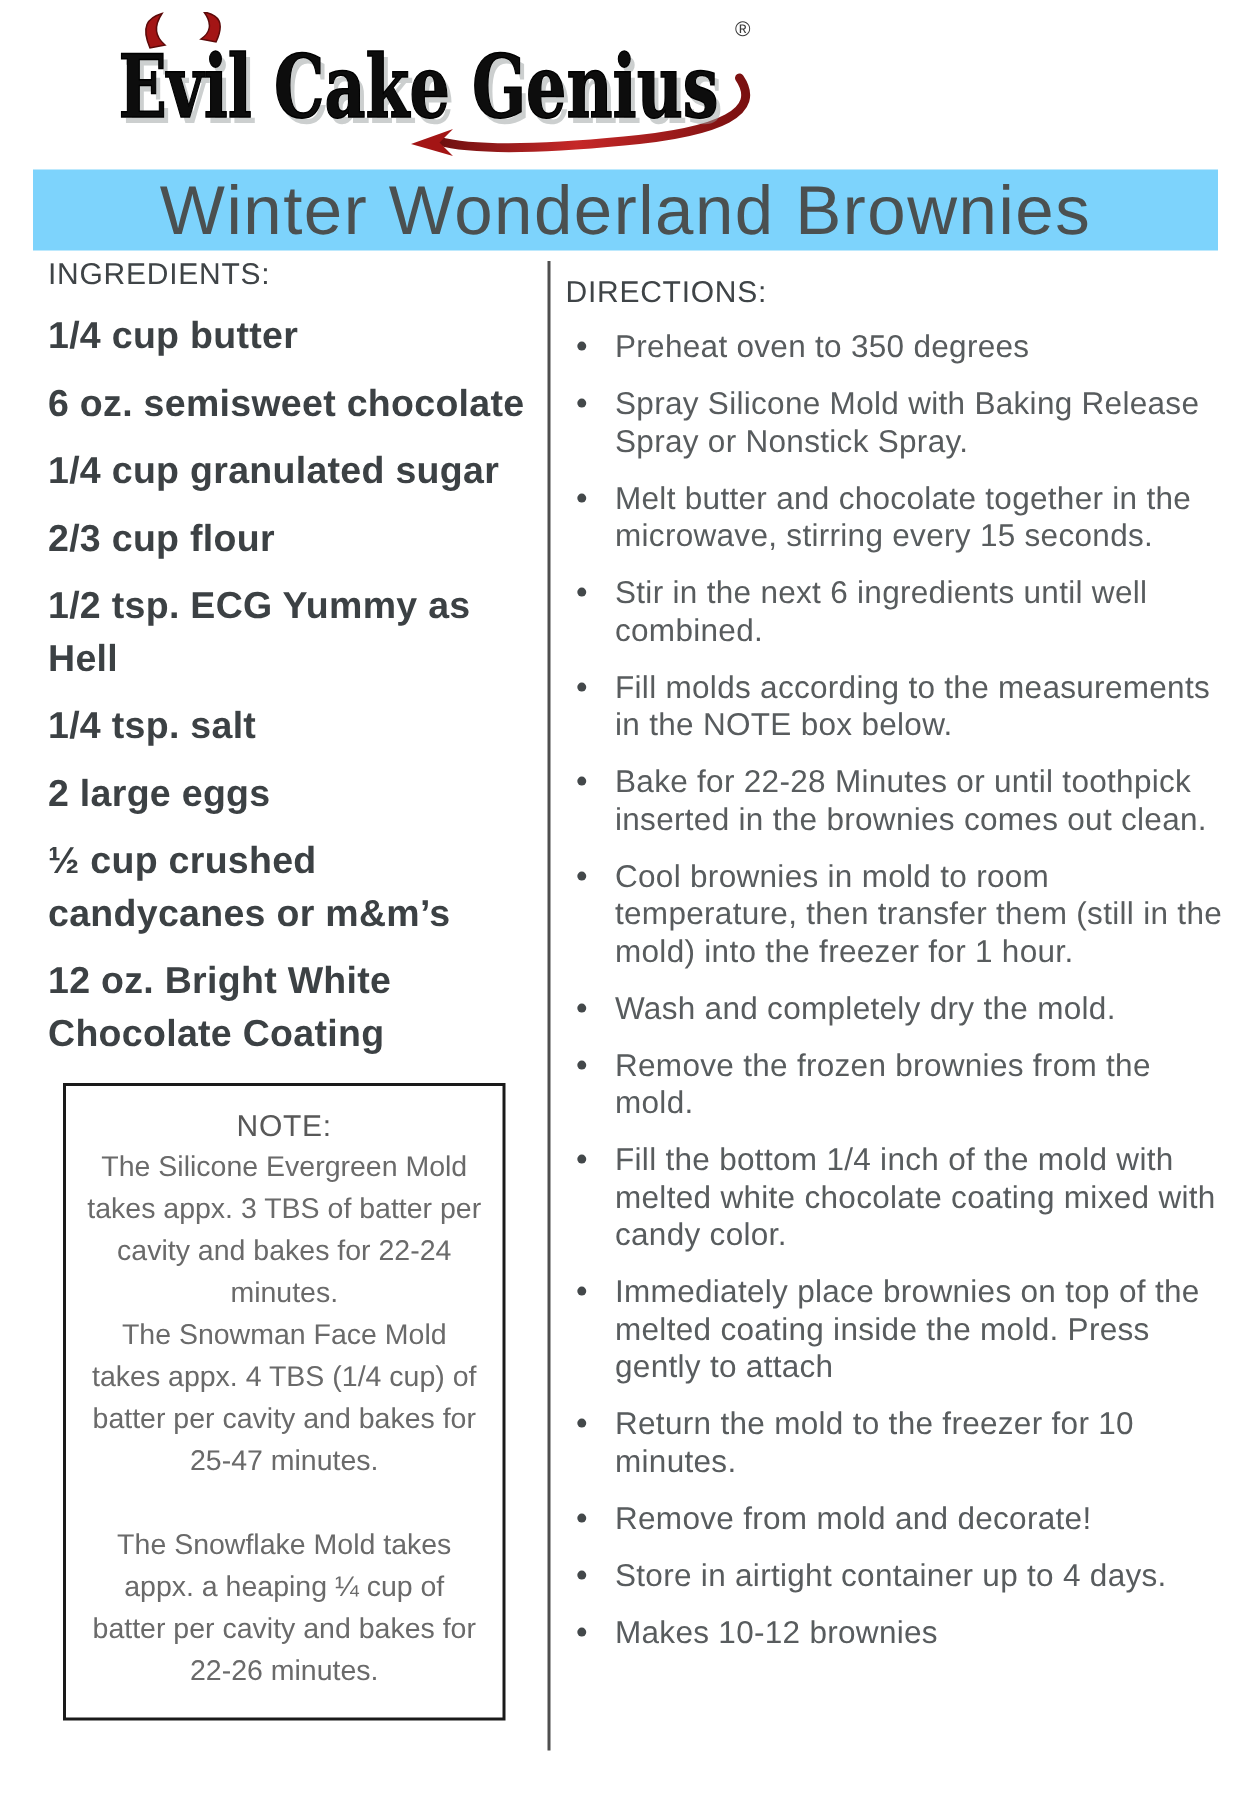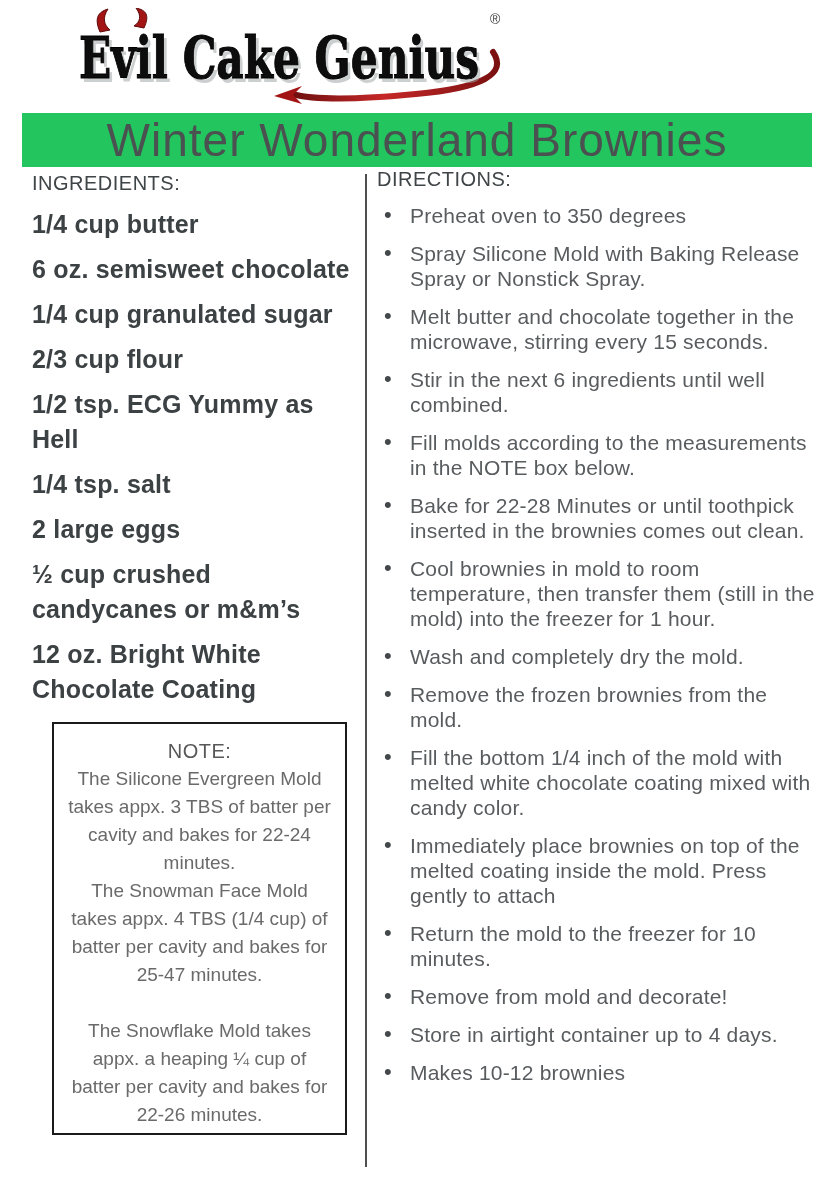--- a/index.html
+++ b/index.html
@@ -8,48 +8,48 @@
     font-family:"Liberation Sans", sans-serif;overflow:hidden;
     -webkit-font-smoothing:antialiased;
   }
 
   
   .logo{position:absolute;left:52px;top:8px;width:458px;height:102px;}
 
   
   .banner{
     position:absolute;left:22px;top:113px;width:790px;height:54px;
-    background:#22c55e;display:flex;align-items:center;justify-content:center;
+    background:#7dd3fc;display:flex;align-items:center;justify-content:center;
   }
   .banner h1{
     margin:0;font-size:46px;font-weight:400;letter-spacing:1px;
     color:#4b5050;white-space:nowrap;
   }
 
   
   .left-col{position:absolute;left:32px;top:172px;width:326px;}
   .divider{position:absolute;left:365px;top:174px;width:2px;height:993px;background:#4f4f4f;}
-  .right-col{position:absolute;left:377px;top:168px;width:442px;}
+  .right-col{position:absolute;left:377px;top:184px;width:442px;}
 
   .col-heading{
     margin:0;font-size:20px;font-weight:400;letter-spacing:0.5px;color:#3f4447;
   }
 
   
   .ingredients-list{list-style:none;margin:12px 0 0 0;padding:0;}
   .ingredients-list li{
     font-size:25px;font-weight:700;color:#3c4144;line-height:35px;
     margin:0 0 10px 0;letter-spacing:0.2px;
   }
   .ingredients-list li.narrow{max-width:250px;}
 
   
   .note-box{
-    margin-top:15px;margin-left:20px;width:267px;
-    border:2px solid #1a1a1a;padding:12px 12px 4px 12px;
+    margin-top:15px;margin-left:10px;width:267px;
+    border:2px solid #1a1a1a;padding:12px 12px 16px 12px;
     text-align:center;color:#6a6a6a;
   }
   .note-box .note-heading{
     font-size:20px;font-weight:400;margin:4px 0 2px 0;letter-spacing:0.5px;color:#585858;
   }
   .note-box p{margin:0;font-size:19px;line-height:28px;}
   .note-box p.spaced{margin-top:28px;}
 
   
   .directions-list{list-style:none;margin:12px 0 0 0;padding:0;}

